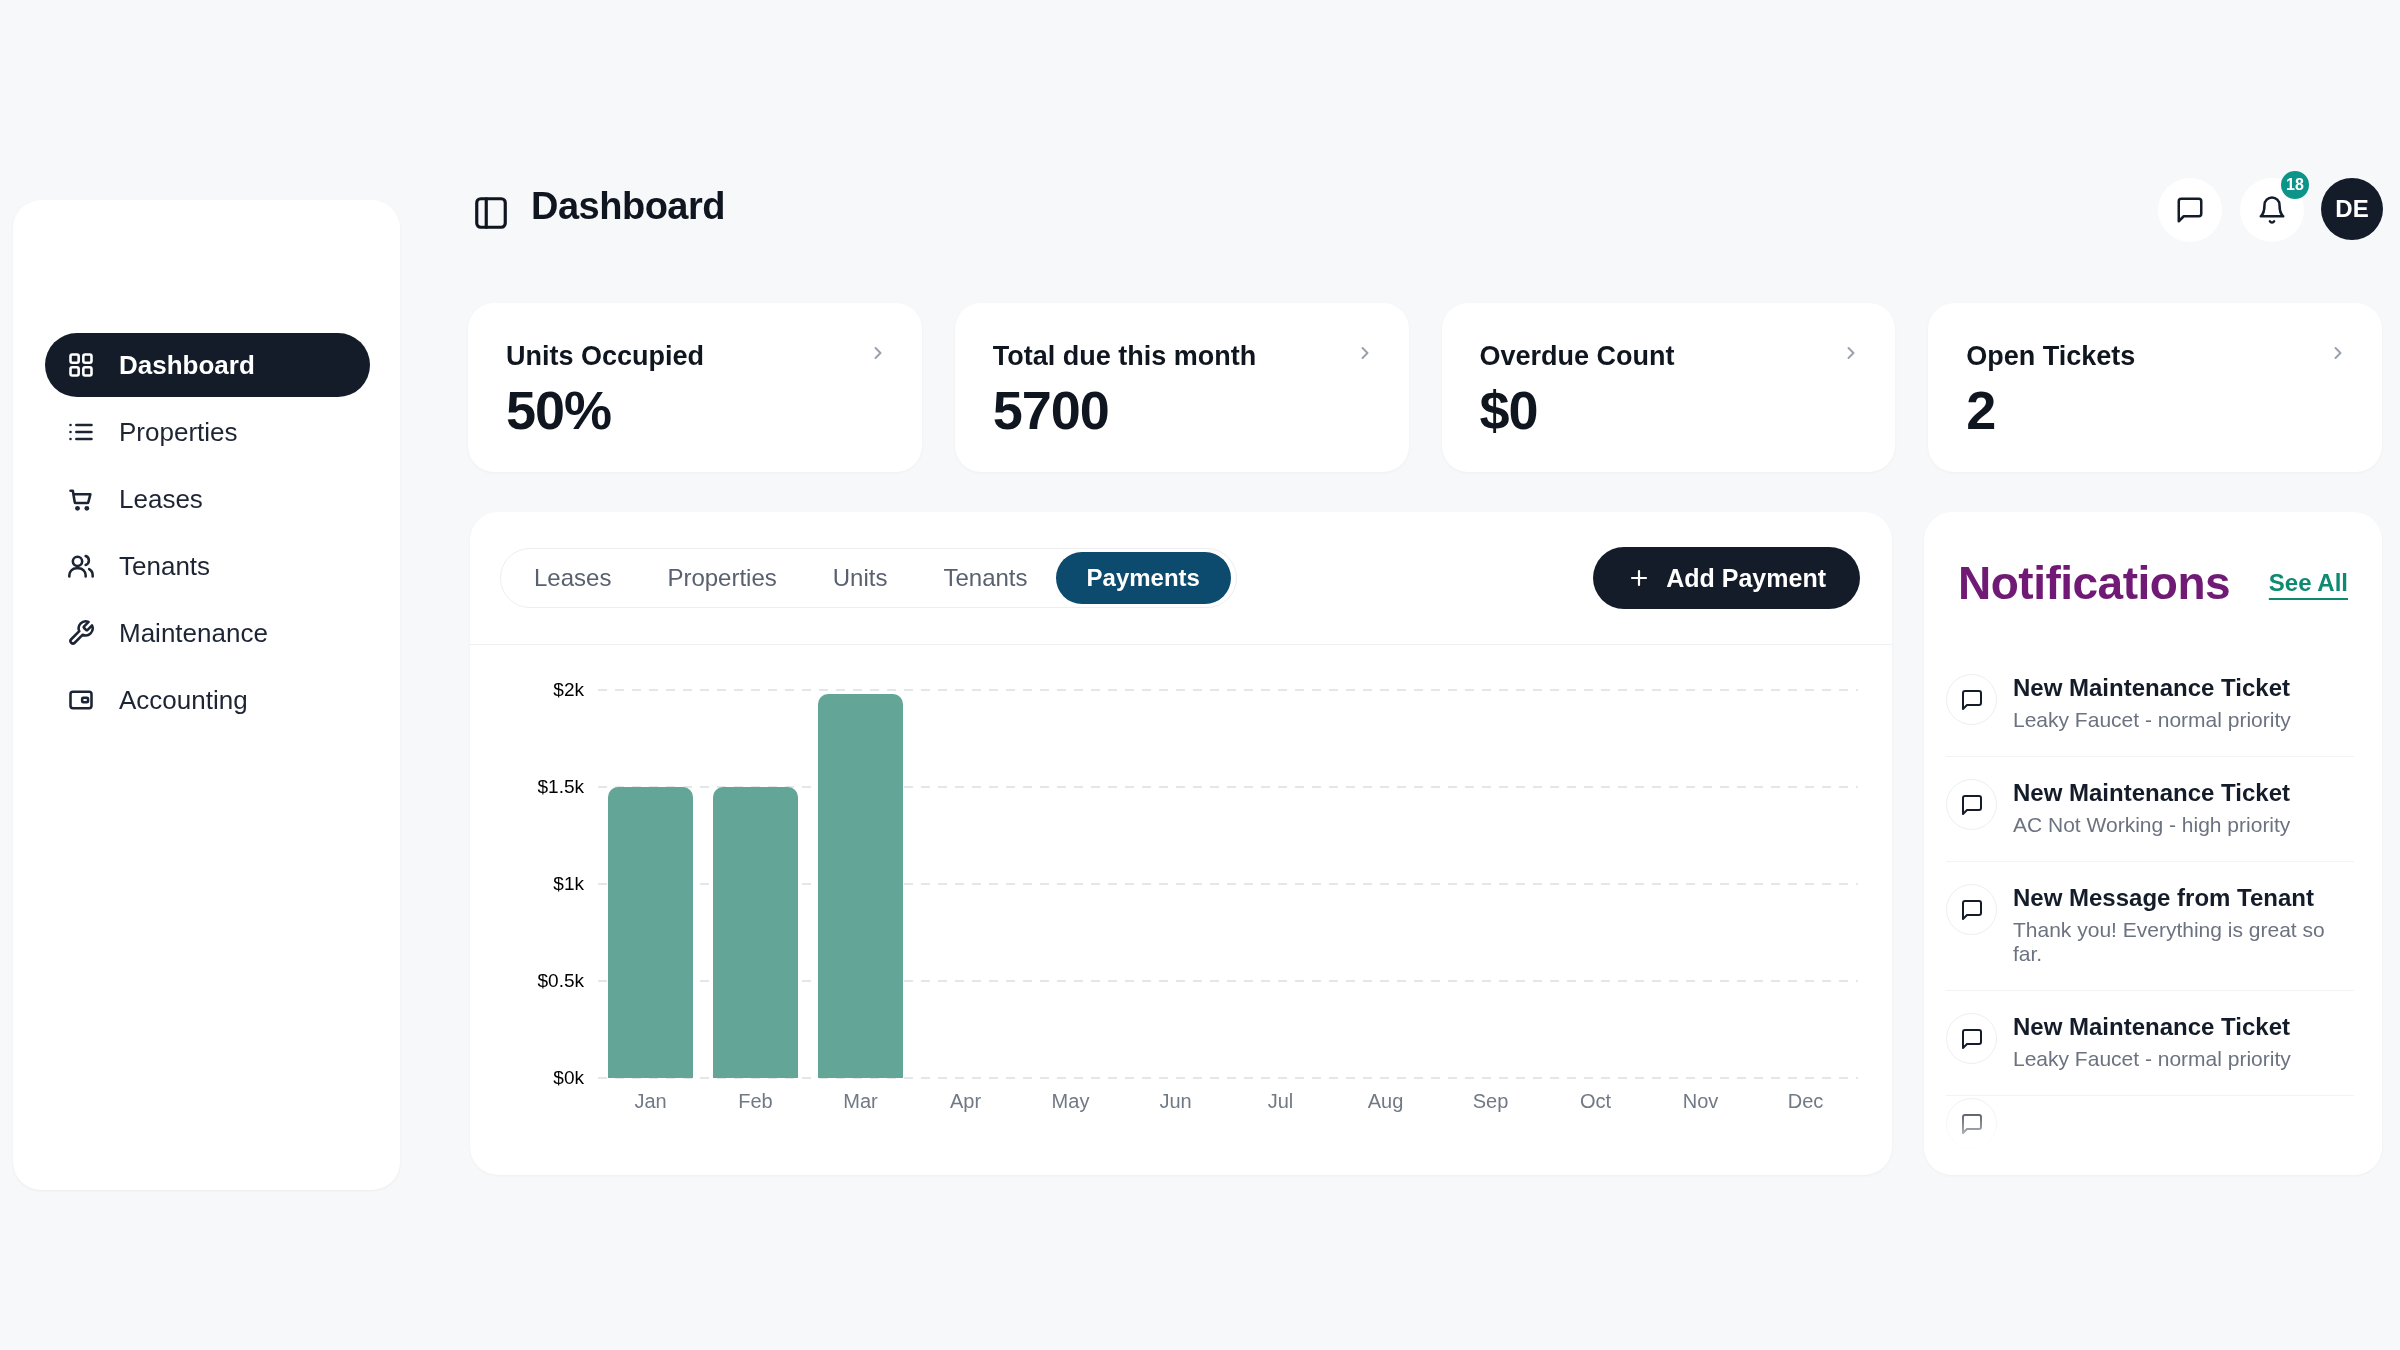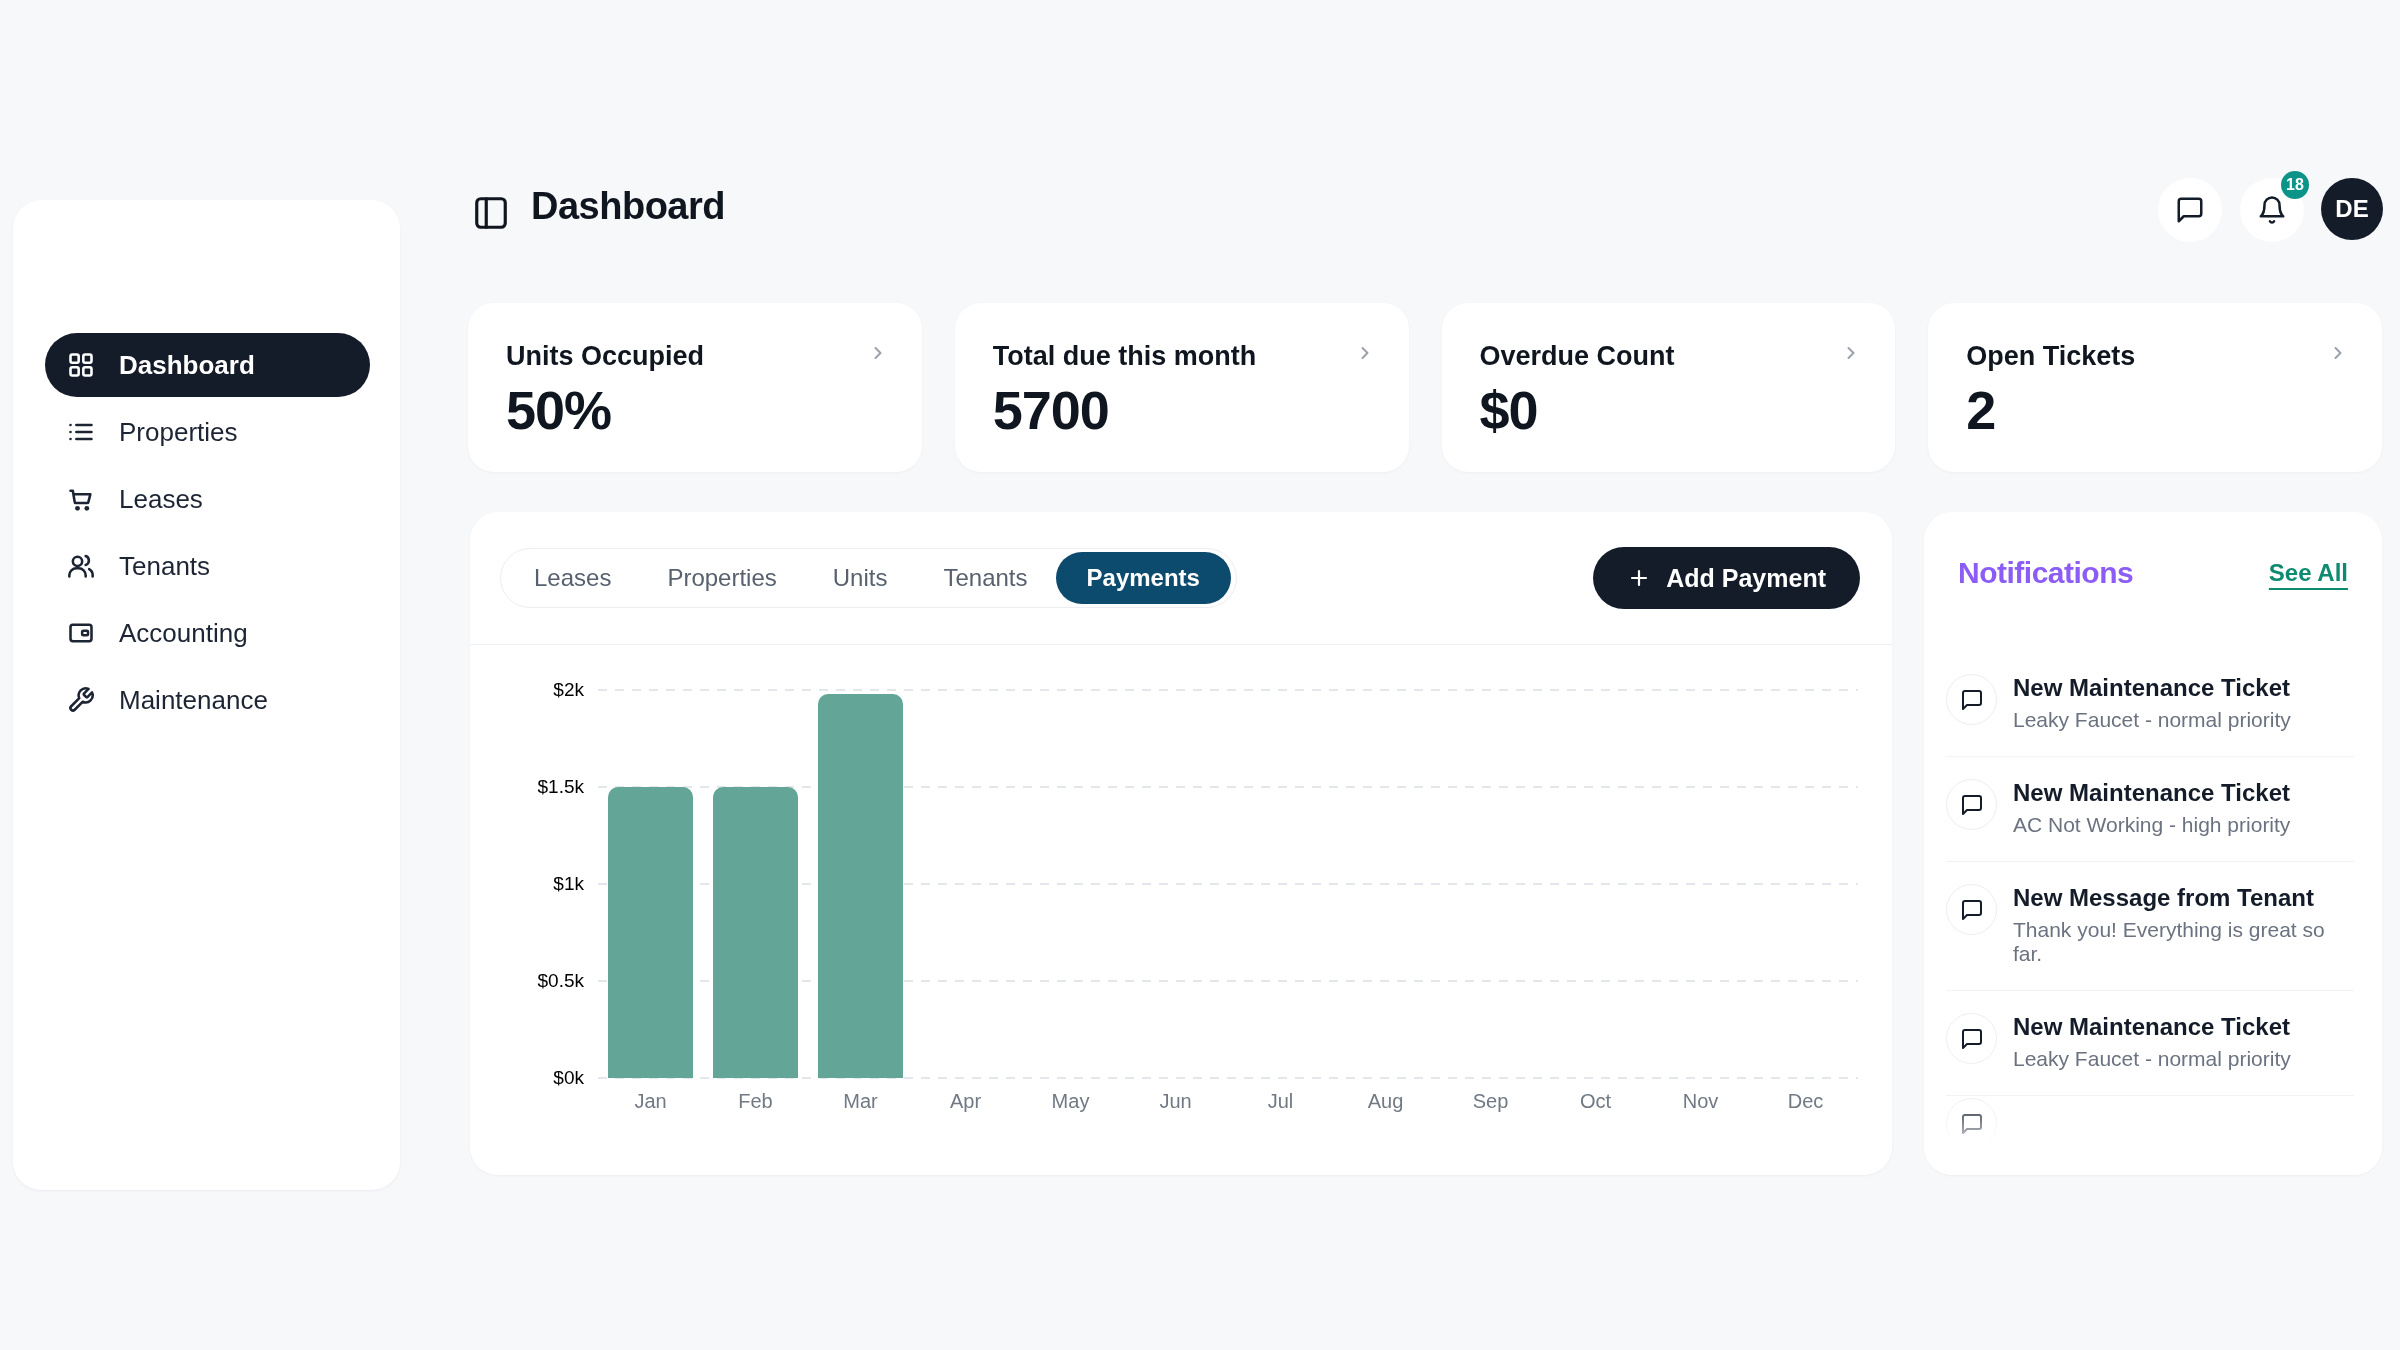--- a/index.html
+++ b/index.html
@@ -95,21 +95,21 @@
   .months { position:absolute; left:128px; top:578px; width:1260px; display:flex;align-items:center; }
   .month { flex:1; text-align:center; font-size:20px; color:#707984; }
 
   
   .notif-card {
     position:absolute; left:1924px; top:512px; width:458px; height:663px;
     background:#fff; border-radius:28px; overflow:hidden;
     box-shadow:0 1px 3px rgba(16,24,40,.04);
   }
   .notif-header { position:absolute; left:34px; right:34px; top:44px; display:flex; justify-content:space-between; align-items:center; }
-  .notif-title { font-size:30px; font-weight:700; color:#8b5cf6; letter-spacing:-0.5px; }
+  .notif-title { font-size:46px; font-weight:700; color:#701a75; letter-spacing:-0.5px; }
   .see-all {
     font-size:24px; font-weight:700; color:#0d8a70; cursor:pointer;
     text-decoration:underline; text-underline-offset:7px; text-decoration-thickness:2px;
   }
   .notif-list { position:absolute; left:22px; right:28px; top:140px; }
   .notif-item { display:flex; gap:16px; align-items:flex-start; padding:22px 0 24px 0; border-bottom:1px solid #f1f3f5; cursor:pointer; }
   .notif-icon {
     width:51px; height:51px; border-radius:50%; flex:none;
     border:1px solid #eceef2; display:flex; align-items:center; justify-content:center;
   }
@@ -168,33 +168,33 @@
             <path d="M2 21v-1a6 6 0 0 1 6-6h2a6 6 0 0 1 6 6v1"></path>
           <path d="M16 3.5a4 4 0 0 1 0 7.6"></path>
             <path d="M19 14.6a6 6 0 0 1 3 5.4v1"></path>
         </svg>
       </span>
       <span>Tenants</span>
     </div>
     <div class="nav-item">
       <span>
         <svg width="28" height="28" viewBox="0 0 24 24" fill="none" stroke-width="2.2" stroke-linecap="round" stroke-linejoin="round">
+          <path d="M14.7 6.3a1 1 0 0 0 0 1.4l1.6 1.6a1 1 0 0 0 1.4 0l3.77-3.77a6 6 0 0 1-7.94 7.94l-6.91 6.91a2.12 2.12 0 0 1-3-3l6.91-6.91a6 6 0 0 1 7.94-7.94l-3.76 3.76z"></path>
+        </svg>
+      </span>
+      <span>Maintenance</span>
+    </div>
+    <div class="nav-item">
+      <span>
+        <svg width="28" height="28" viewBox="0 0 24 24" fill="none" stroke-width="2.2" stroke-linecap="round" stroke-linejoin="round">
           <rect x="3" y="5" width="18" height="14" rx="2"></rect>
           <rect x="13" y="10" width="5" height="4" rx="1"></rect>
         </svg>
       </span>
       <span>Accounting</span>
-    </div>
-    <div class="nav-item">
-      <span>
-        <svg width="28" height="28" viewBox="0 0 24 24" fill="none" stroke-width="2.2" stroke-linecap="round" stroke-linejoin="round">
-          <path d="M14.7 6.3a1 1 0 0 0 0 1.4l1.6 1.6a1 1 0 0 0 1.4 0l3.77-3.77a6 6 0 0 1-7.94 7.94l-6.91 6.91a2.12 2.12 0 0 1-3-3l6.91-6.91a6 6 0 0 1 7.94-7.94l-3.76 3.76z"></path>
-        </svg>
-      </span>
-      <span>Maintenance</span>
     </div>
   </nav>
 </aside>
 
 <button class="panel-toggle">
   <span>
     <svg width="38" height="38" viewBox="0 0 24 24" fill="none" stroke="#10161f" stroke-width="2" stroke-linecap="round" stroke-linejoin="round">
       <rect x="3" y="3" width="18" height="18" rx="2.5"></rect>
         <line x1="9" y1="3" x2="9" y2="21"></line>
     </svg>

